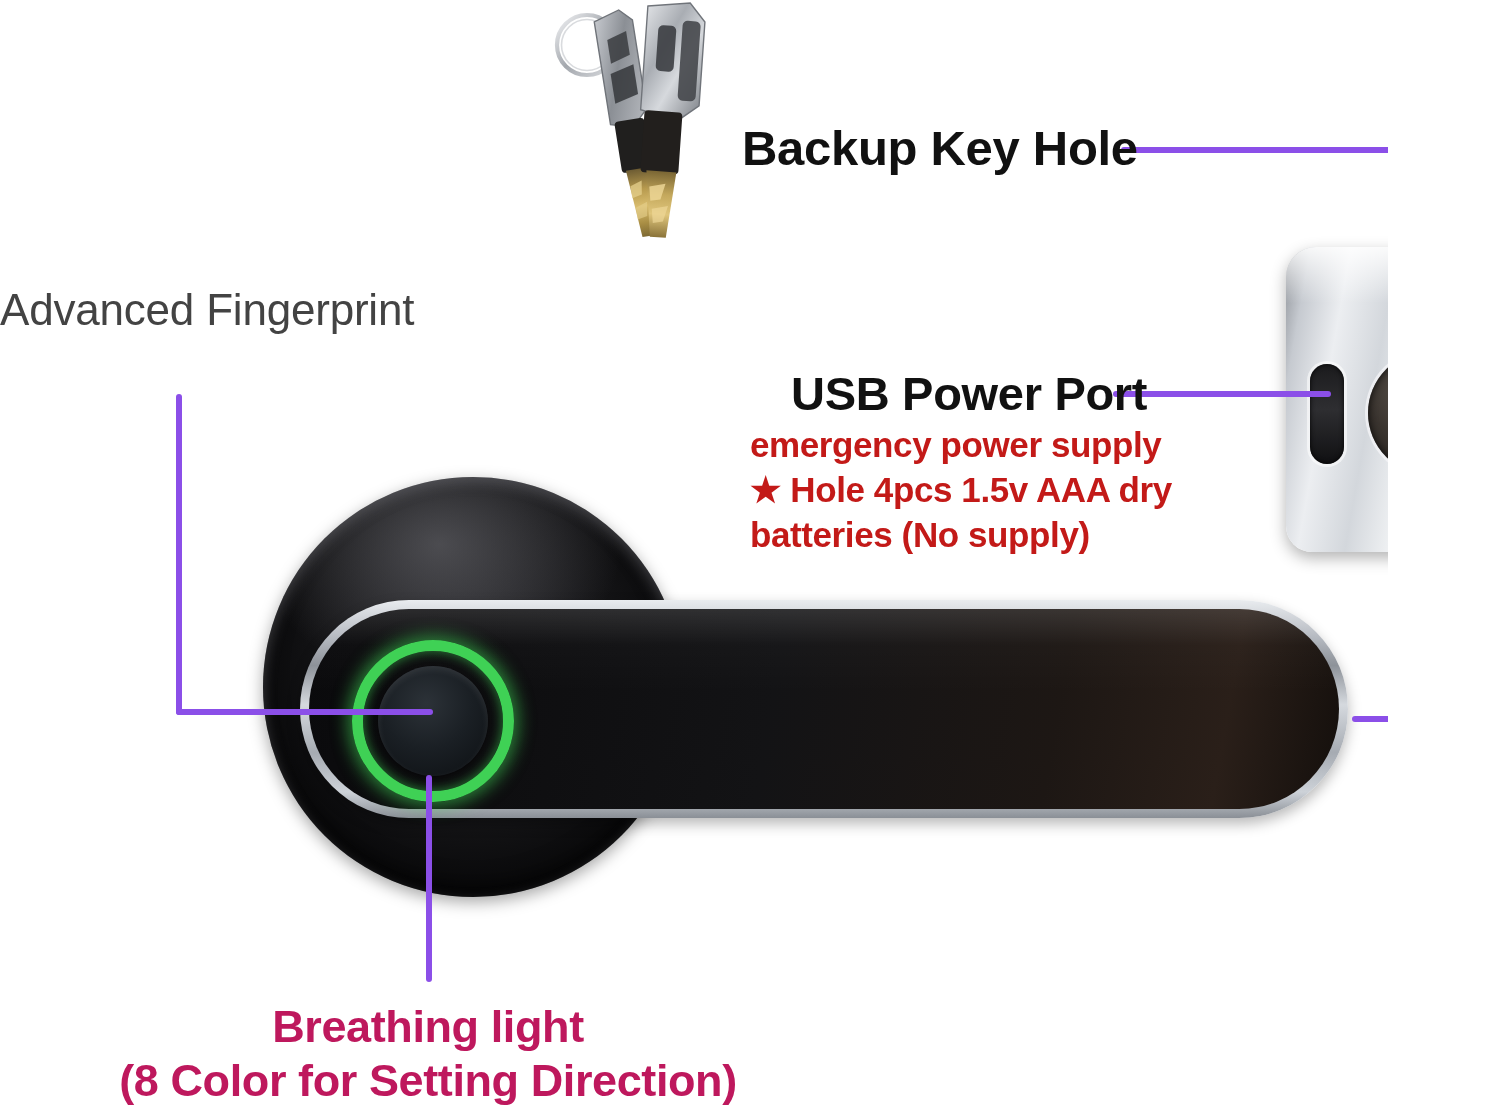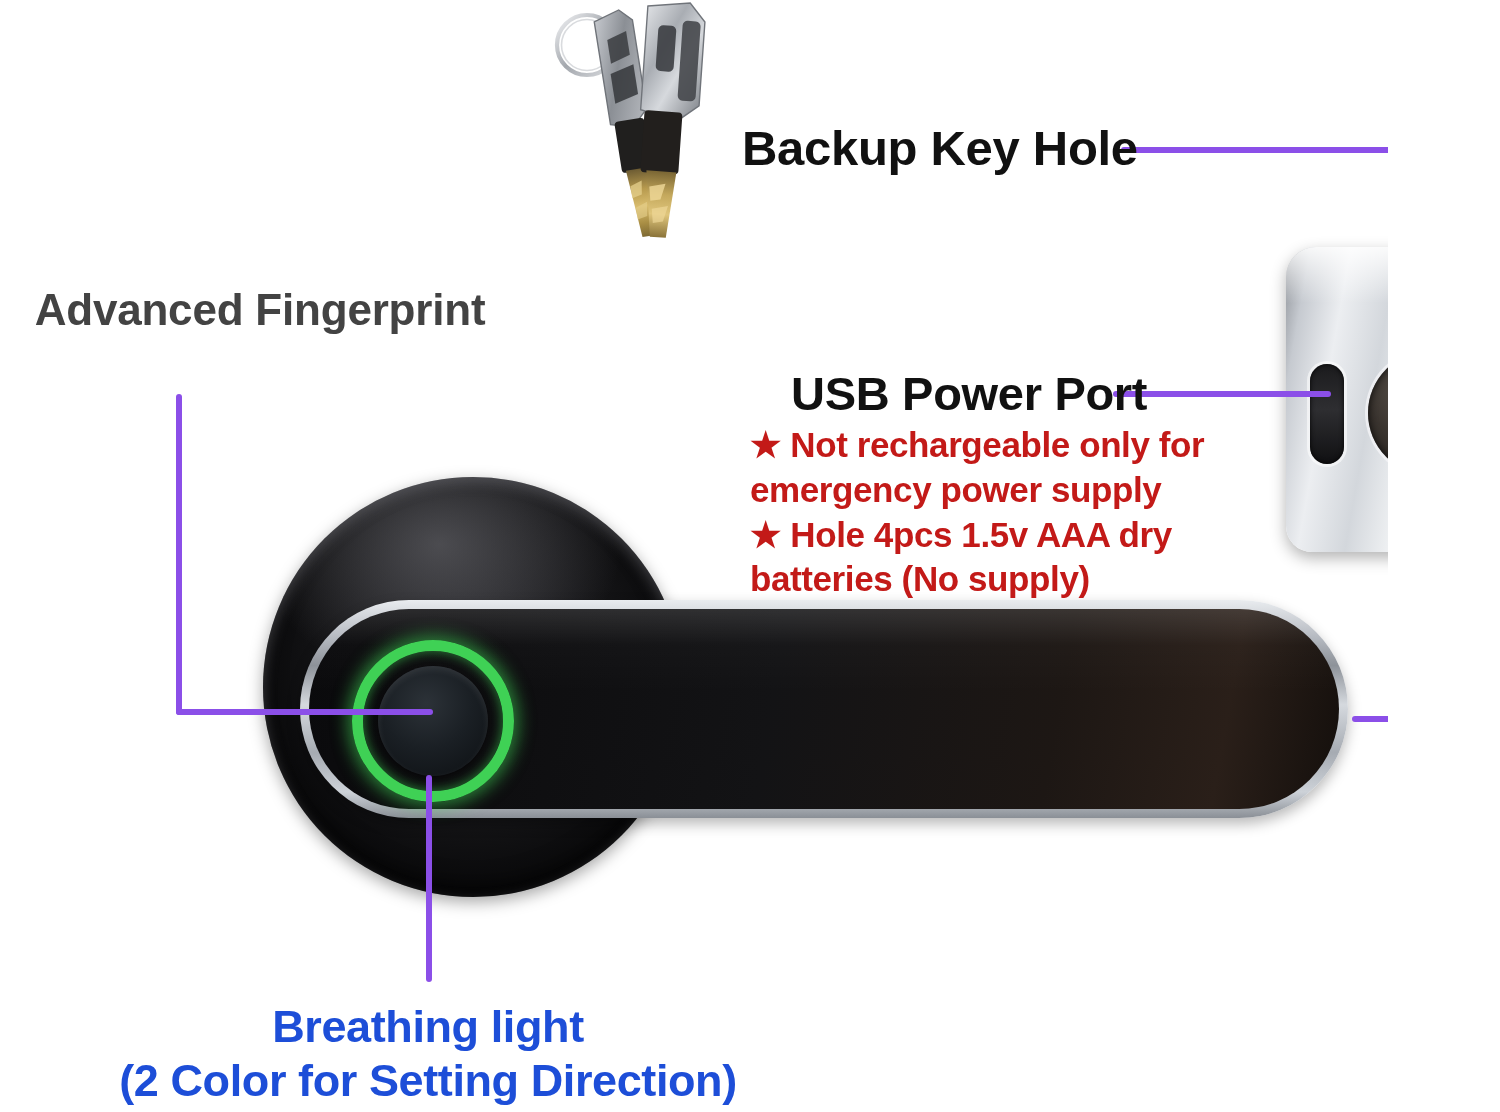--- a/index.html
+++ b/index.html
@@ -24,39 +24,39 @@
     position: absolute;
     font-family: "Liberation Sans", sans-serif;
     font-weight: bold;
     color: #111111;
     white-space: nowrap;
     letter-spacing: -0.3px;
   }
   .label-gray {
     position: absolute;
     font-family: "Liberation Sans", sans-serif;
-    font-weight: bold;
+    font-weight: normal;
     color: #434343;
-    text-align: center;
+    text-align: left;
     line-height: 1.22;
     letter-spacing: -0.2px;
   }
   .label-red {
     position: absolute;
     font-family: "Liberation Sans", sans-serif;
     font-weight: bold;
     color: #C31A18;
     line-height: 1.28;
     letter-spacing: -0.4px;
   }
   .label-bottom {
     position: absolute;
     font-family: "Liberation Sans", sans-serif;
     font-weight: bold;
-    color: #1d4ed8;
+    color: #be185d;
     text-align: center;
     line-height: 1.2;
     letter-spacing: -0.4px;
   }
 
   
   .lead {
     position: absolute;
     background: #8B4FE8;
     border-radius: 3px;
@@ -257,28 +257,27 @@
   <div class="lead lead-v" style="left:176px; top:394px; height:321px;"></div>
   <div class="lead lead-h" style="left:176px; top:709px; width:257px;"></div>
 
   <div class="lead lead-v" style="left:426px; top:775px; height:207px;"></div>
 
   <div class="label-black" style="left:742px; top:120px; font-size:49px;">Backup Key Hole</div>
 
   <div class="label-black" style="left:791px; top:366px; font-size:47px;">USB Power Port</div>
 
   <div class="label-red" style="left:750px; top:423px; font-size:35px; width:500px;">
-    <div>★ Not rechargeable only for</div>
     <div>emergency power supply</div>
     <div>★ Hole 4pcs 1.5v AAA dry</div>
     <div>batteries (No supply)</div>
   </div>
 
   <div class="label-gray" style="left:0px; top:283px; width:520px; font-size:44px;">
     <div>Advanced  Fingerprint</div>
   </div>
 
   <div class="label-bottom" style="left:48px; top:1000px; width:760px; font-size:45px;">
     <div>Breathing light</div>
-    <div>(2 Color for Setting Direction)</div>
+    <div>(8 Color for Setting Direction)</div>
   </div>
 
 </div>
 
 </body></html>

